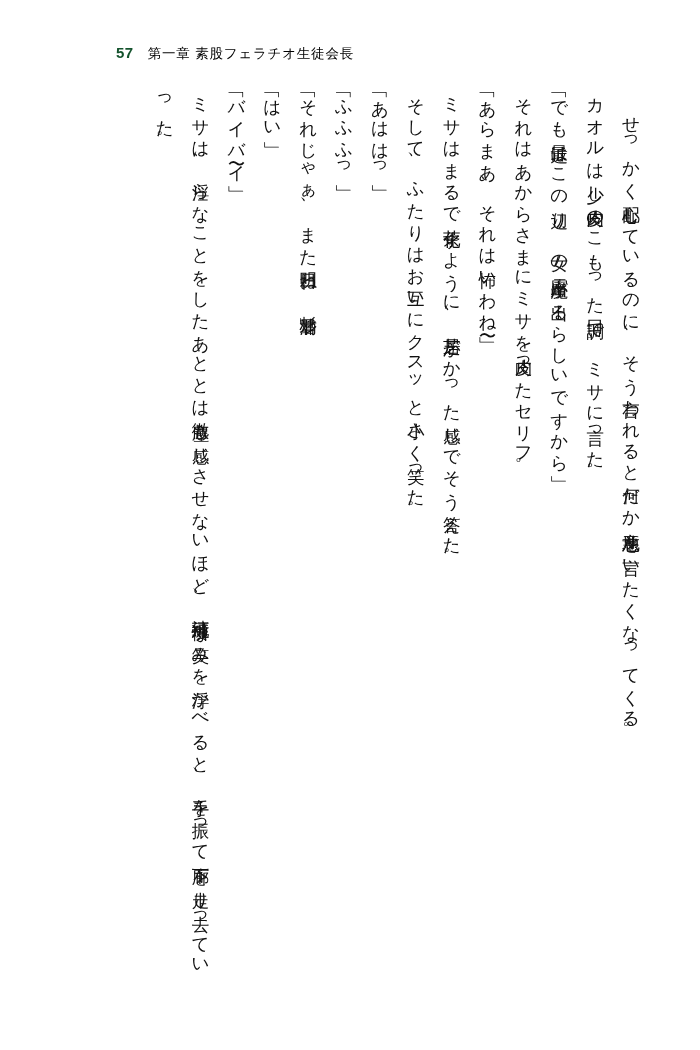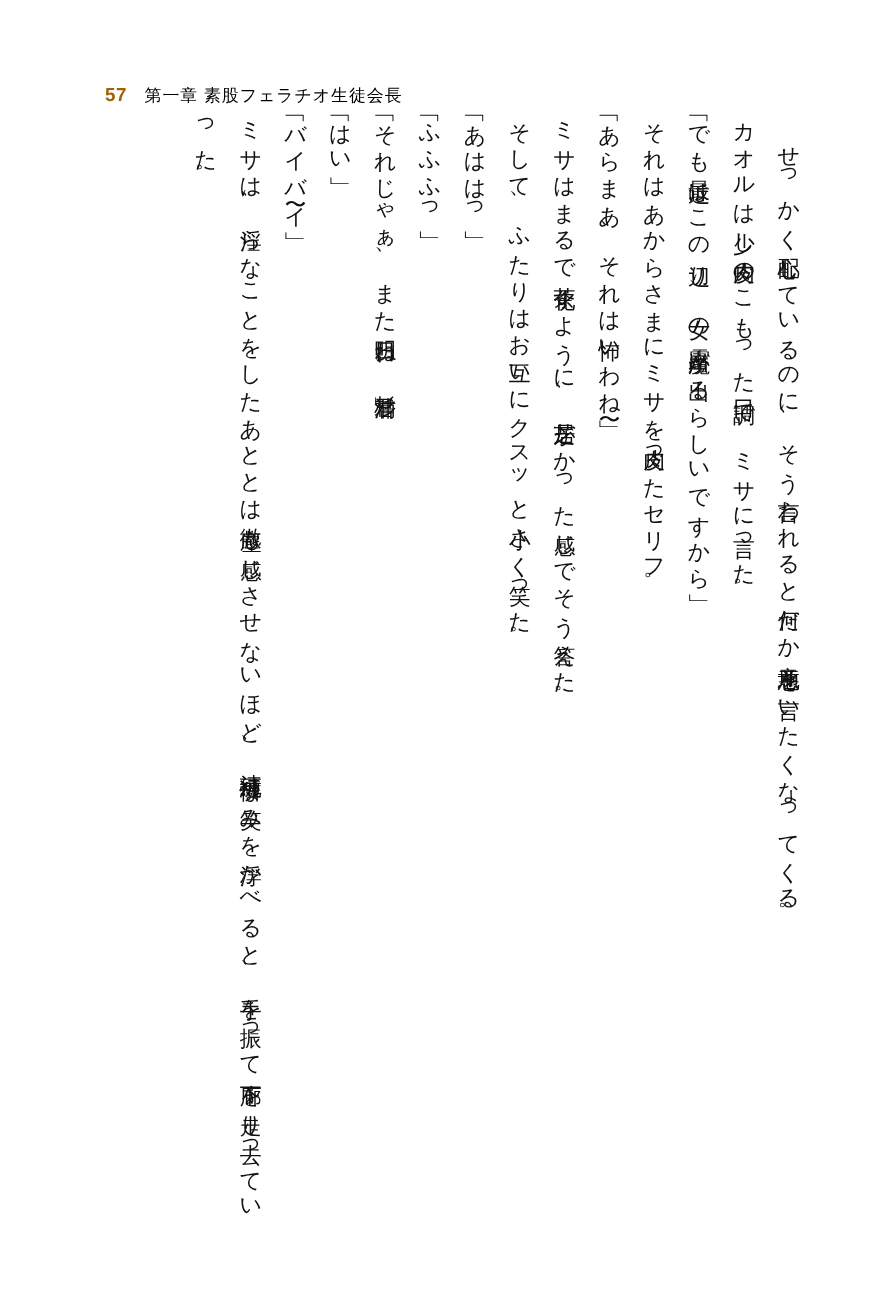--- a/index.html
+++ b/index.html
@@ -33,28 +33,28 @@
     display: flex;
     align-items: baseline;
     gap: 14px;
     white-space: nowrap;
   }
   .folio {
     font-family: "Liberation Sans", sans-serif;
     font-weight: bold;
     font-size: 15px;
     letter-spacing: 0.5px;
-    color: #a16207;
+    color: #14532d;
+    margin-left: 32px;
   }
   .running-title {
     font-family: "Liberation Sans", sans-serif;
     font-size: 13.5px;
     letter-spacing: 0.8px;
     color: #000;
-    margin-top: 24px;
   }
 
   
   .body-area {
     position: absolute;
     left: 140px;
     top: 86px;
     width: 508px;
     height: 920px;
   }

